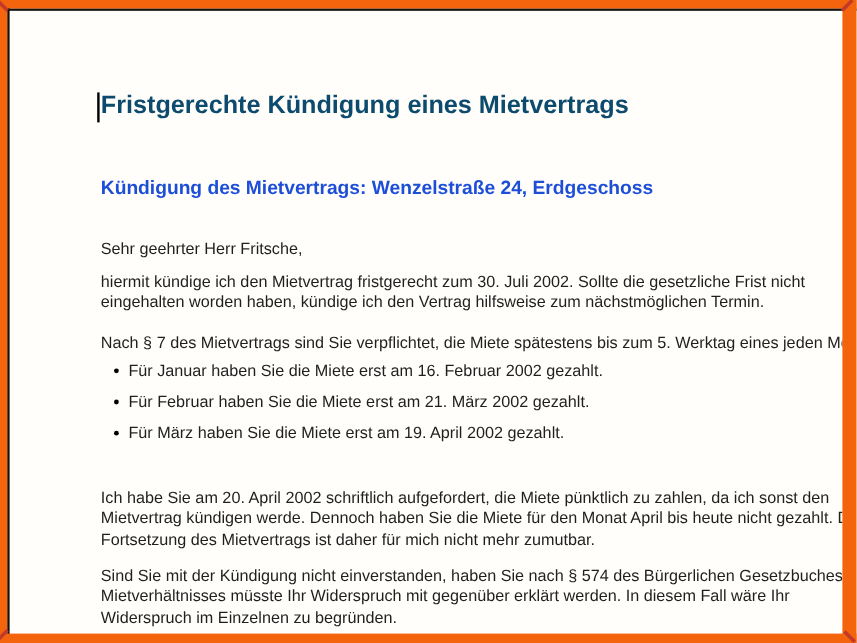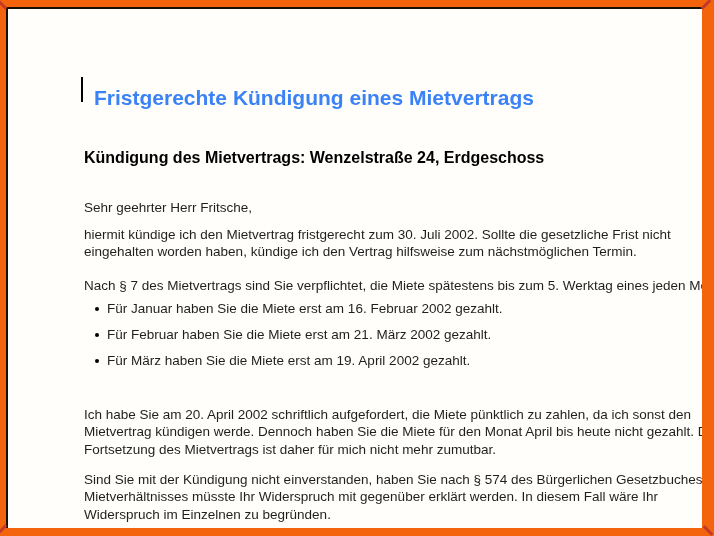--- a/index.html
+++ b/index.html
@@ -23,26 +23,26 @@
   
   .corner{position:absolute;width:12px;height:3px;background:#c0392b;}
   .corner-tl{left:-4px;top:3px;transform:rotate(45deg);}
   .corner-tr{left:700px;top:3px;transform:rotate(-45deg);}
   .corner-bl{left:-4px;top:528px;transform:rotate(-45deg);}
   .corner-br{left:702px;top:529px;transform:rotate(45deg);}
 
   .caret{position:absolute;left:81px;top:77px;width:2px;height:25px;background:#000;}
 
   .doc-title{
-    position:absolute;left:84px;top:76px;margin:10px;
-    font-size:21px;font-weight:bold;color:#3b82f6;white-space:nowrap;
+    position:absolute;left:84px;top:76px;margin:0;
+    font-size:21px;font-weight:bold;color:#0c4a6e;white-space:nowrap;
   }
   .doc-subject{
     position:absolute;left:84px;top:149px;margin:0;
-    font-size:16px;font-weight:bold;color:#000000;white-space:nowrap;
+    font-size:16px;font-weight:bold;color:#1d4ed8;white-space:nowrap;
   }
   .block{
     position:absolute;left:84px;width:618px;overflow:hidden;
     font-size:13.5px;line-height:17.3px;margin:0;
   }
   .line{white-space:nowrap;overflow:hidden;}
   .greeting{top:199px;}
   .para1{top:226px;}
   .para2{top:277px;}
   .para3{top:406px;}

